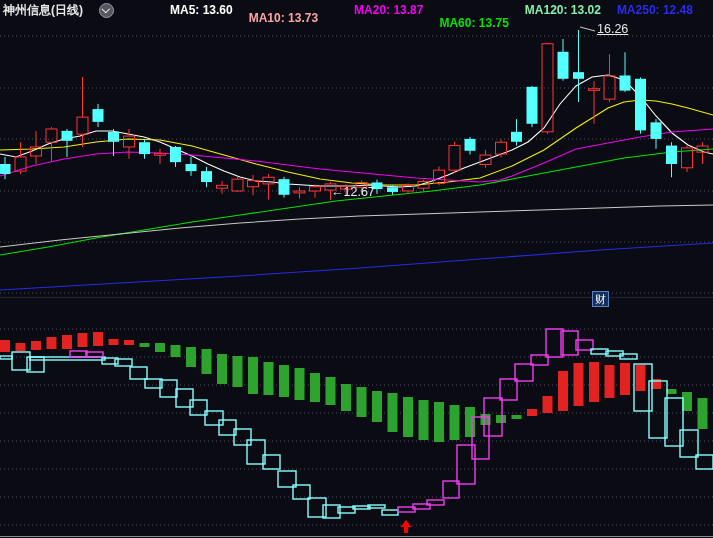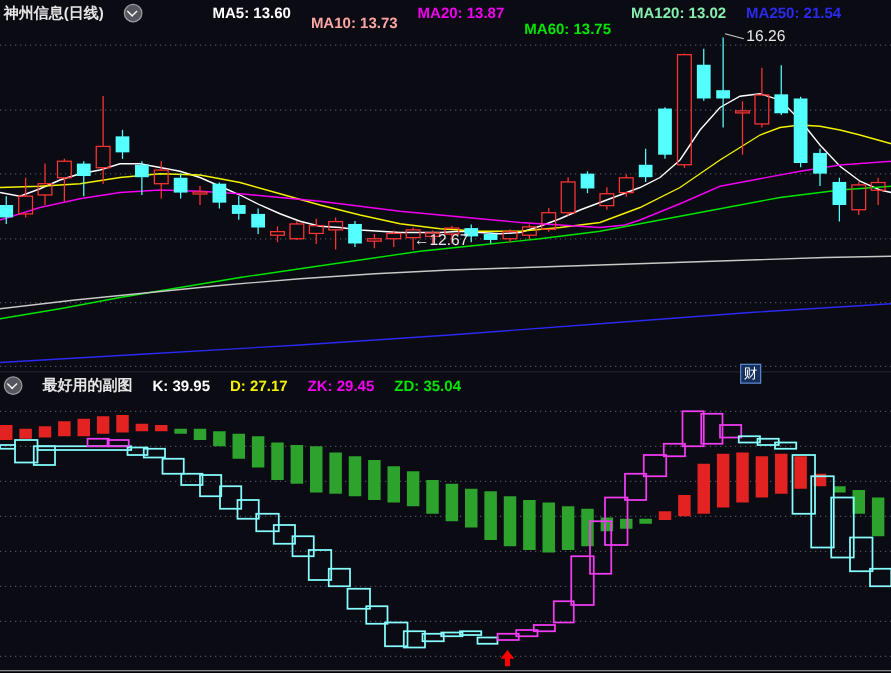--- a/index.html
+++ b/index.html
@@ -259,36 +259,28 @@
       <rect x="680" y="430" width="18" height="27" fill="none" stroke="#86ffff" stroke-width="1.4"></rect>
       <rect x="696" y="455" width="17" height="14" fill="none" stroke="#86ffff" stroke-width="1.4"></rect>
       <path d="M406 520 l5.5 7 h-3.5 v6 h-4 v-6 h-3.5 z" fill="#ff0000"></path>
     </svg>
 
   <div class="hdr hdr-main">
     <span>神州信息(日线)</span>
     <span class="circle-icon"></span>
     <span style="color: rgb(255, 255, 255); margin-left: 40px;">MA5: 13.60</span>
     <span style="color: #fca5a5; margin-top: 16px;">MA10: 13.73</span>
-    <span style="color: rgb(242, 0, 242);">MA20: 13.87</span>
+    <span style="color: rgb(242, 0, 242); margin-left: 20px;">MA20: 13.87</span>
     <span style="color: rgb(0, 230, 0); margin-top: 26px;">MA60: 13.75</span>
     <span style="color: #86efac;">MA120: 13.02</span>
-    <span style="color: rgb(42, 42, 240);">MA250: 21.54</span>
+    <span style="color: rgb(42, 42, 240);">MA250: 12.48</span>
   </div>
 
   <div class="divider"></div>
 
-  <div class="hdr hdr-sub">
-    <span class="circle-icon"></span>
-    <span>最好用的副图</span>
-    <span style="color: rgb(255, 255, 255);">K: 39.95</span>
-    <span style="color: rgb(242, 242, 0);">D: 27.17</span>
-    <span style="color: rgb(242, 0, 242);">ZK: 29.45</span>
-    <span style="color: rgb(0, 230, 0);">ZD: 35.04</span>
-  </div>
-
-  <div class="annotation" style="left: 597px; top: 23px;">16.26</div>
+
+  <div class="annotation" style="left: 597px; top: 23px; text-decoration: underline;">16.26</div>
   <div class="annotation" style="left: 331px; top: 186px;">←12.67</div>
 
   <div class="badge">财</div>
 
   <div class="bottom-line"></div>
 </div>
 
 </body></html>

